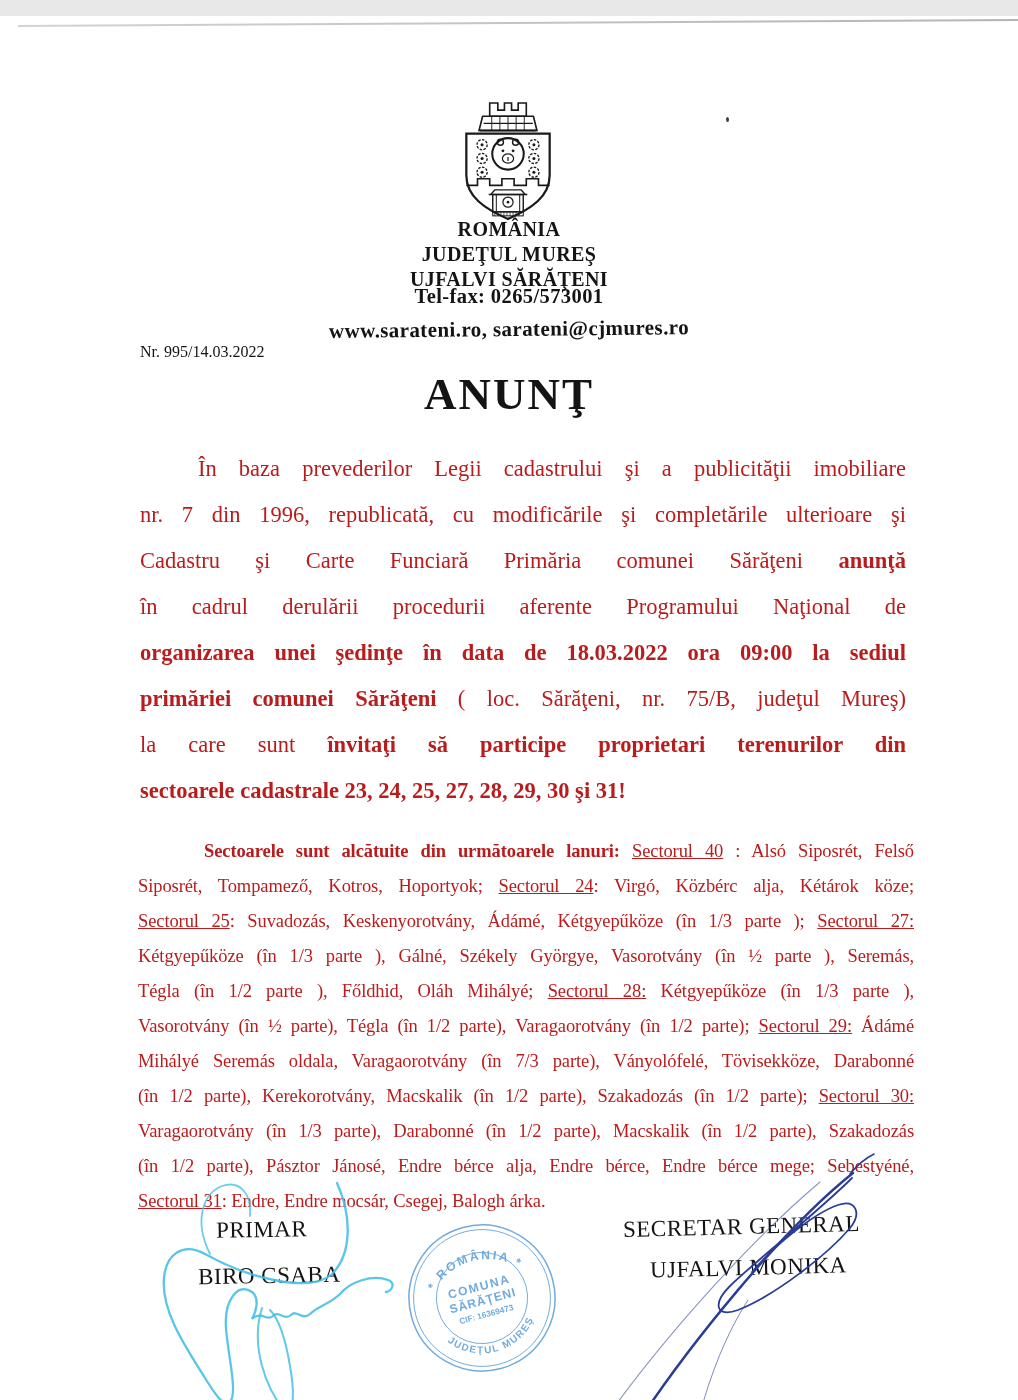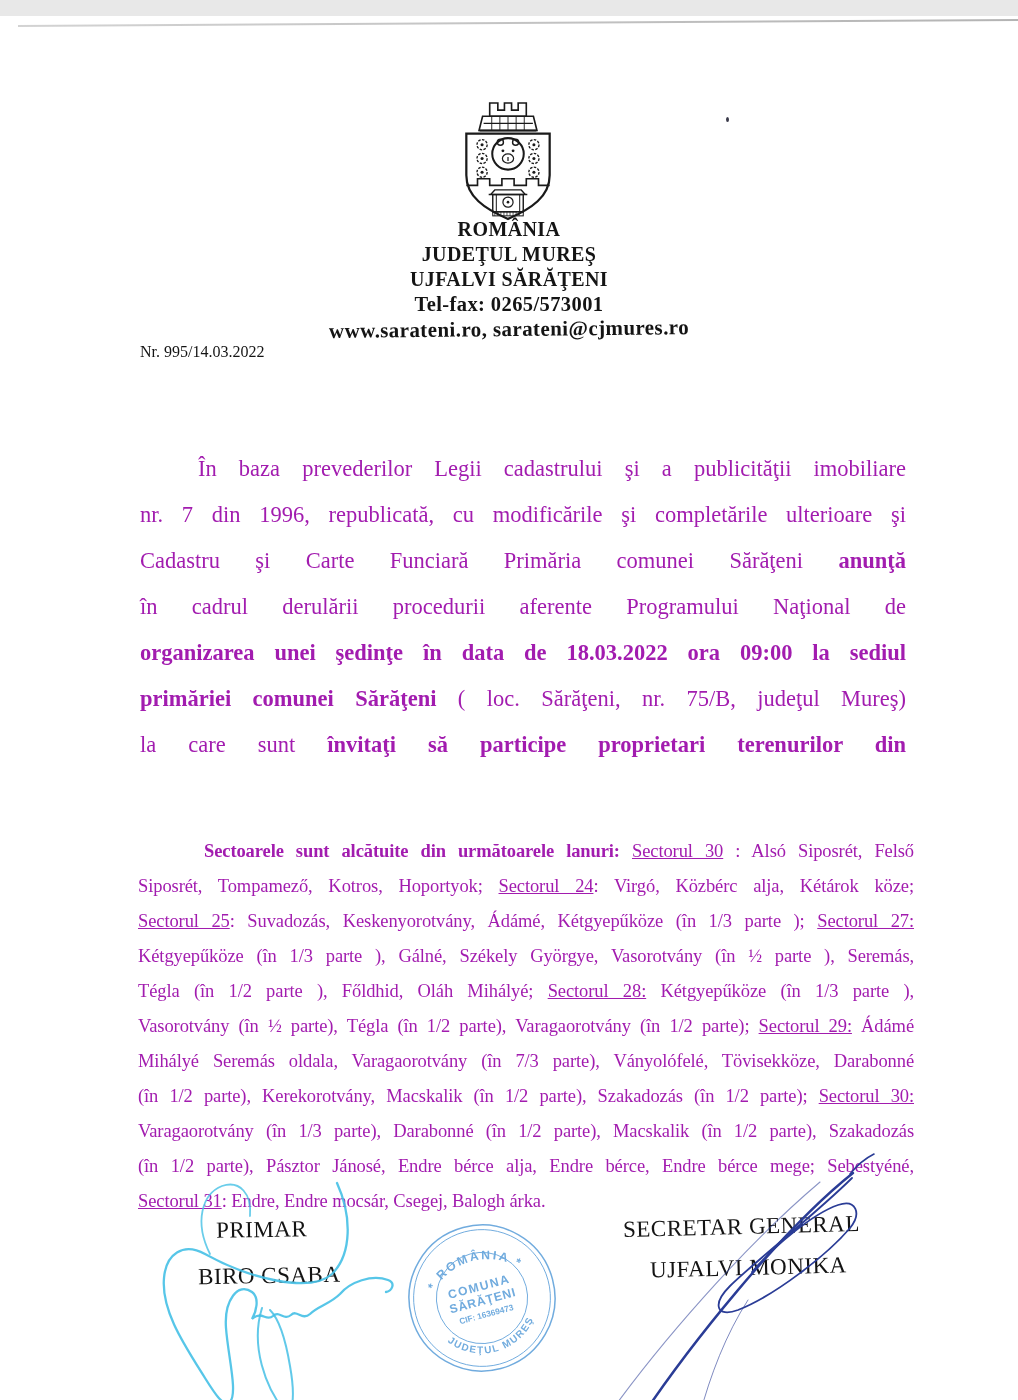--- a/index.html
+++ b/index.html
@@ -14,26 +14,26 @@
   }
   .abs{position:absolute;}
   .center{left:0;right:0;text-align:center;}
   .b{font-weight:bold;}
   .u{text-decoration:underline;}
   
   .hdr-line{font-weight:bold;letter-spacing:.4px;}
   .country{top:202px;font-size:20px;}
   .county{top:227px;font-size:20px;}
   .commune{top:252px;font-size:20px;}
-  .telfax{top:277px;font-size:20.5px;}
+  .telfax{top:269px;font-size:20.5px;}
   .web{top:301px;font-size:21px;transform:rotate(-0.6deg);}
   .refnum{left:140px;top:327px;font-size:16px;}
   .doc-title{top:352px;font-size:45px;font-weight:bold;letter-spacing:2px;}
   
-  .para{color:#a21caf;}
+  .para{color:#b91c1c;}
   .p1{left:140px;top:430px;width:766px;font-size:22.5px;line-height:46px;}
   .p2{left:138px;top:818px;width:776px;font-size:18.5px;line-height:35px;letter-spacing:-0.1px;}
   .tline{text-align:justify;text-align-last:justify;}
   .tline.last{text-align-last:left;}
   
   .sig-label{font-size:23px;letter-spacing:.5px;white-space:nowrap;}
   .sig-left-role{left:216px;top:1201px;transform:rotate(-1deg);}
   .sig-left-name{left:198px;top:1247px;transform:rotate(-1deg);}
   .sig-right-role{left:623px;top:1198px;transform:rotate(-1.5deg);}
   .sig-right-name{left:650px;top:1239px;transform:rotate(-1.5deg);}
@@ -101,33 +101,35 @@
     </g>
   </svg>
 
   <div class="abs center hdr-line country">ROMÂNIA</div>
   <div class="abs center hdr-line county">JUDEŢUL MUREŞ</div>
   <div class="abs center hdr-line commune">UJFALVI SĂRĂŢENI</div>
   <div class="abs center hdr-line telfax">Tel-fax: 0265/573001</div>
   <div class="abs center hdr-line web">www.sarateni.ro, sarateni@cjmures.ro</div>
 
   <div class="abs refnum">Nr. 995/14.03.2022</div>
+  <div class="abs center doc-title">ANUNŢ</div>
 
   <div class="abs para p1">
       <div class="tline" style="text-indent: 58px;"><span>În baza prevederilor Legii cadastrului şi a publicităţii imobiliare</span></div>
       <div class="tline"><span>nr. 7 din 1996, republicată, cu modificările şi completările ulterioare şi</span></div>
       <div class="tline"><span>Cadastru şi Carte Funciară Primăria comunei Sărăţeni </span><span class="b">anunţă</span></div>
       <div class="tline"><span>în cadrul derulării procedurii aferente Programului Naţional de</span></div>
       <div class="tline"><span class="b">organizarea unei şedinţe în data de 18.03.2022 ora 09:00 la sediul</span></div>
       <div class="tline"><span class="b">primăriei comunei Sărăţeni </span><span>( loc. Sărăţeni, nr. 75/B, judeţul Mureş)</span></div>
       <div class="tline"><span>la care sunt </span><span class="b">învitaţi să participe proprietari terenurilor din</span></div>
+      <div class="tline last"><span class="b">sectoarele cadastrale 23, 24, 25, 27, 28, 29, 30 şi 31!</span></div>
     </div>
 
   <div class="abs para p2">
-      <div class="tline" style="text-indent: 66px;"><span class="b">Sectoarele sunt alcătuite din următoarele lanuri: </span><span class="u">Sectorul 30</span><span> : Alsó Siposrét, Felső</span></div>
+      <div class="tline" style="text-indent: 66px;"><span class="b">Sectoarele sunt alcătuite din următoarele lanuri: </span><span class="u">Sectorul 40</span><span> : Alsó Siposrét, Felső</span></div>
       <div class="tline"><span>Siposrét, Tompamező, Kotros, Hoportyok; </span><span class="u">Sectorul 24</span><span>: Virgó, Közbérc alja, Kétárok köze;</span></div>
       <div class="tline"><span class="u">Sectorul 25</span><span>: Suvadozás, Keskenyorotvány, Ádámé, Kétgyepűköze (în 1/3 parte ); </span><span class="u">Sectorul 27:</span></div>
       <div class="tline"><span>Kétgyepűköze (în 1/3 parte ), Gálné, Székely Györgye, Vasorotvány (în ½ parte ), Seremás,</span></div>
       <div class="tline"><span>Tégla (în 1/2 parte ), Főldhid, Oláh Mihályé; </span><span class="u">Sectorul 28:</span><span> Kétgyepűköze (în 1/3 parte ),</span></div>
       <div class="tline"><span>Vasorotvány (în ½ parte), Tégla (în 1/2 parte), Varagaorotvány (în 1/2 parte); </span><span class="u">Sectorul 29:</span><span> Ádámé</span></div>
       <div class="tline"><span>Mihályé Seremás oldala, Varagaorotvány (în 7/3 parte), Ványolófelé, Tövisekköze, Darabonné</span></div>
       <div class="tline"><span>(în 1/2 parte), Kerekorotvány, Macskalik (în 1/2 parte), Szakadozás (în 1/2 parte); </span><span class="u">Sectorul 30:</span></div>
       <div class="tline"><span>Varagaorotvány (în 1/3 parte), Darabonné (în 1/2 parte), Macskalik (în 1/2 parte), Szakadozás</span></div>
       <div class="tline"><span>(în 1/2 parte), Pásztor Jánosé, Endre bérce alja, Endre bérce, Endre bérce mege; Sebestyéné,</span></div>
       <div class="tline last"><span class="u">Sectorul 31</span><span>: Endre, Endre mocsár, Csegej, Balogh árka.</span></div>

